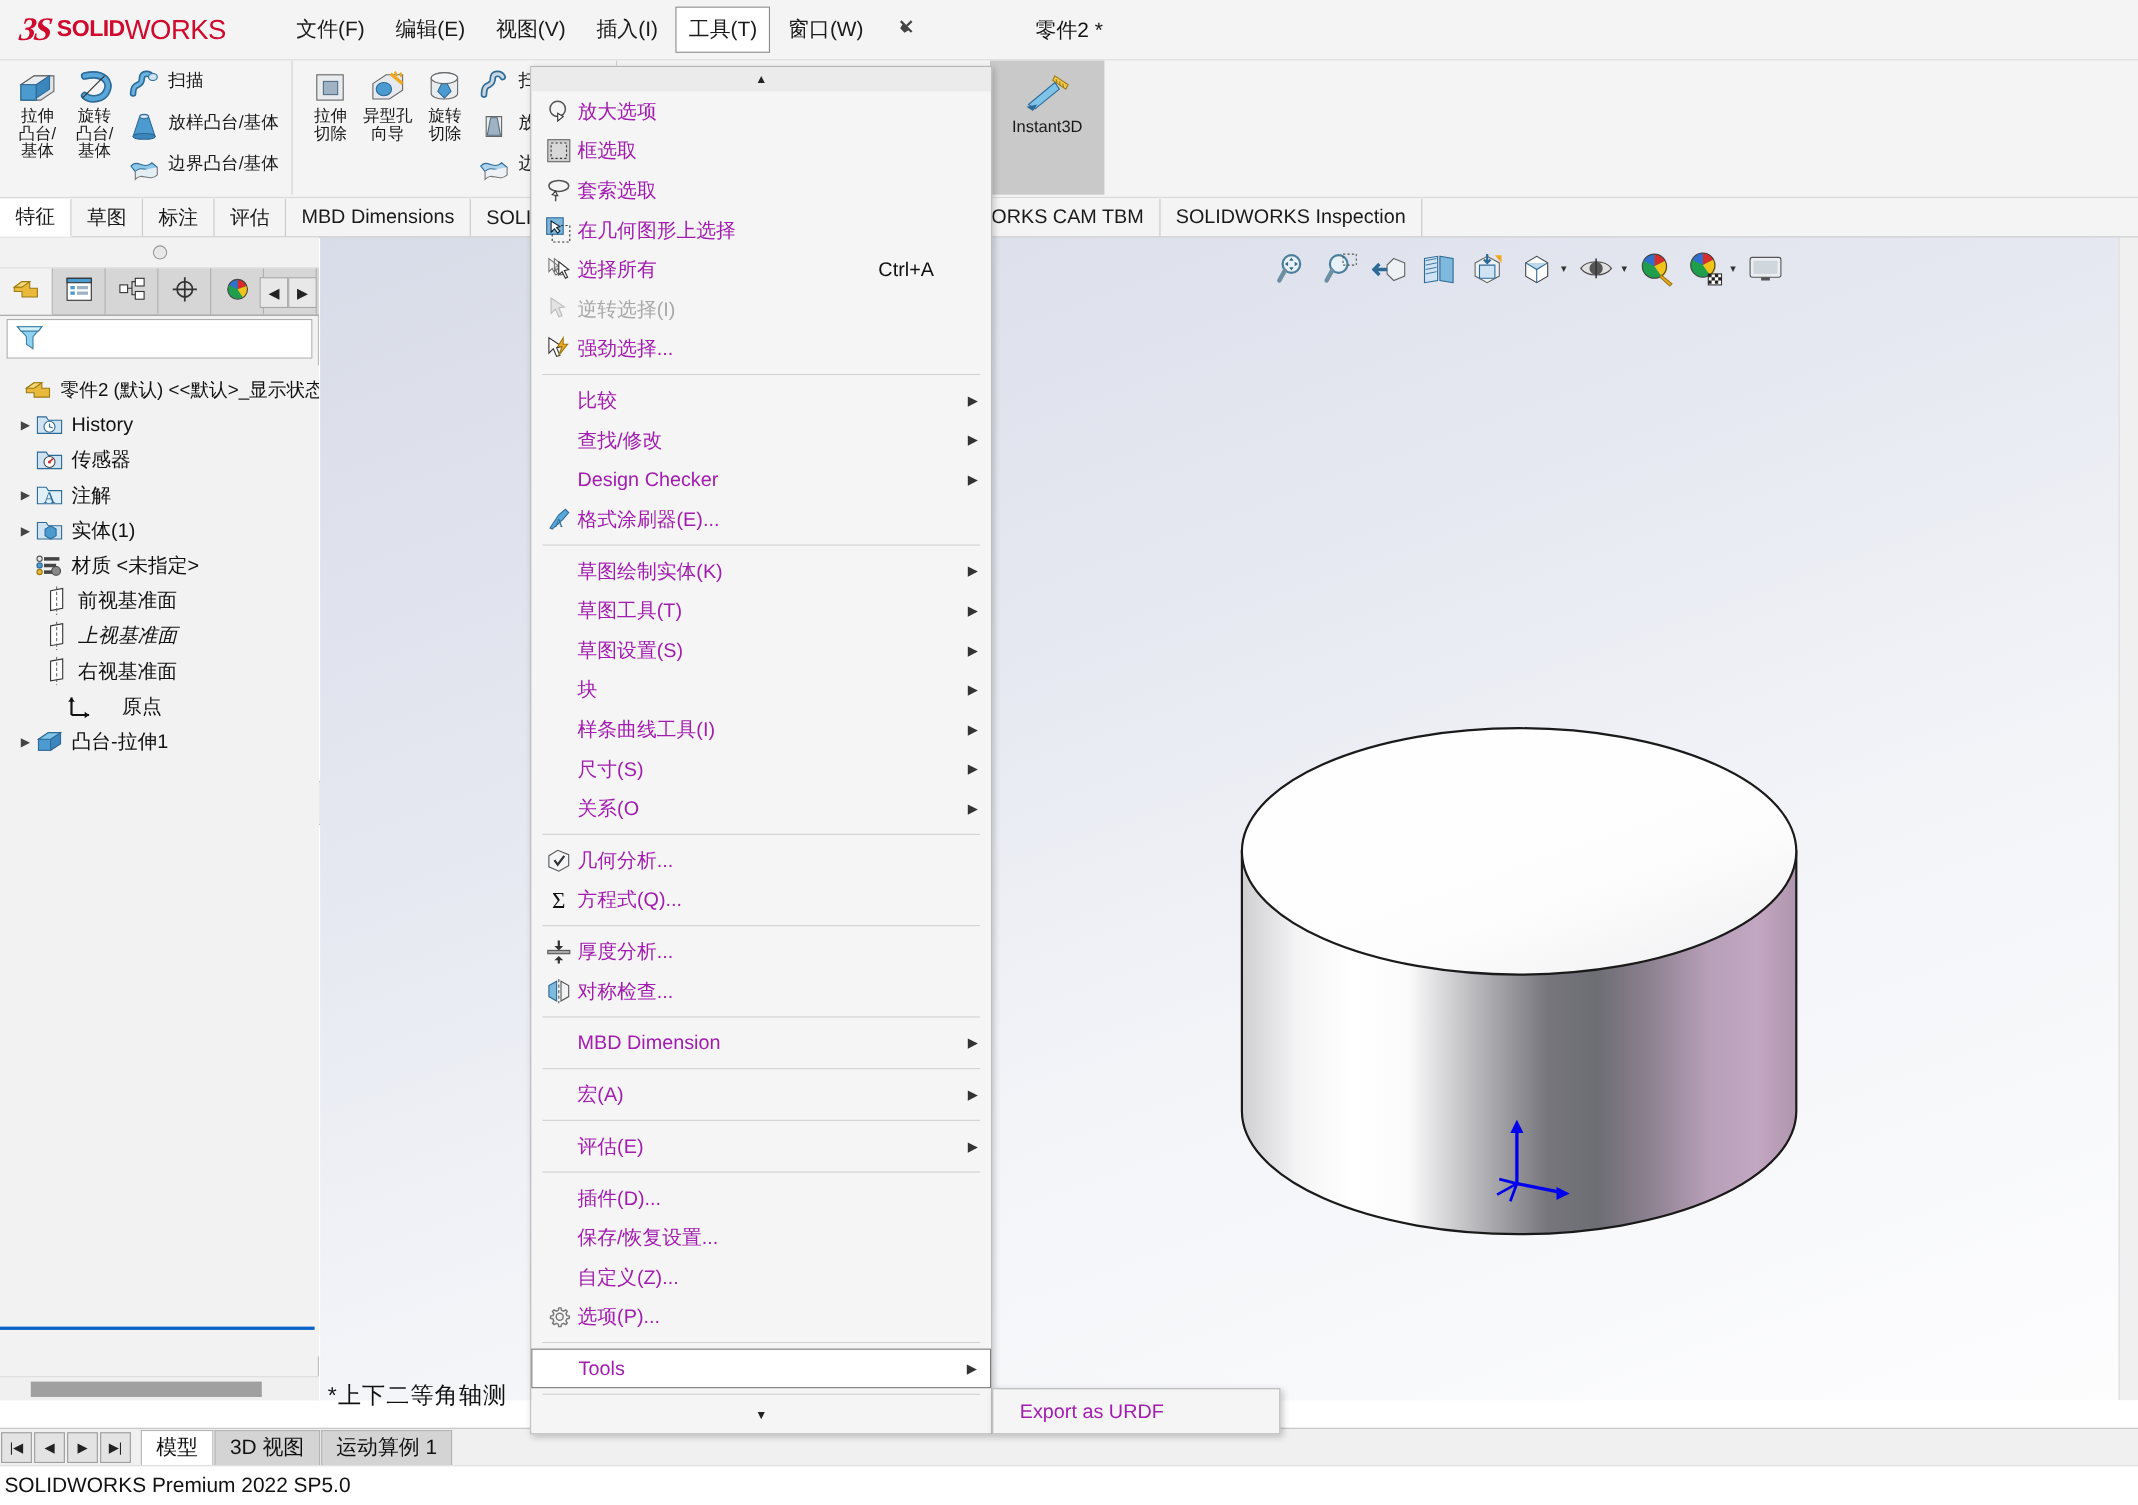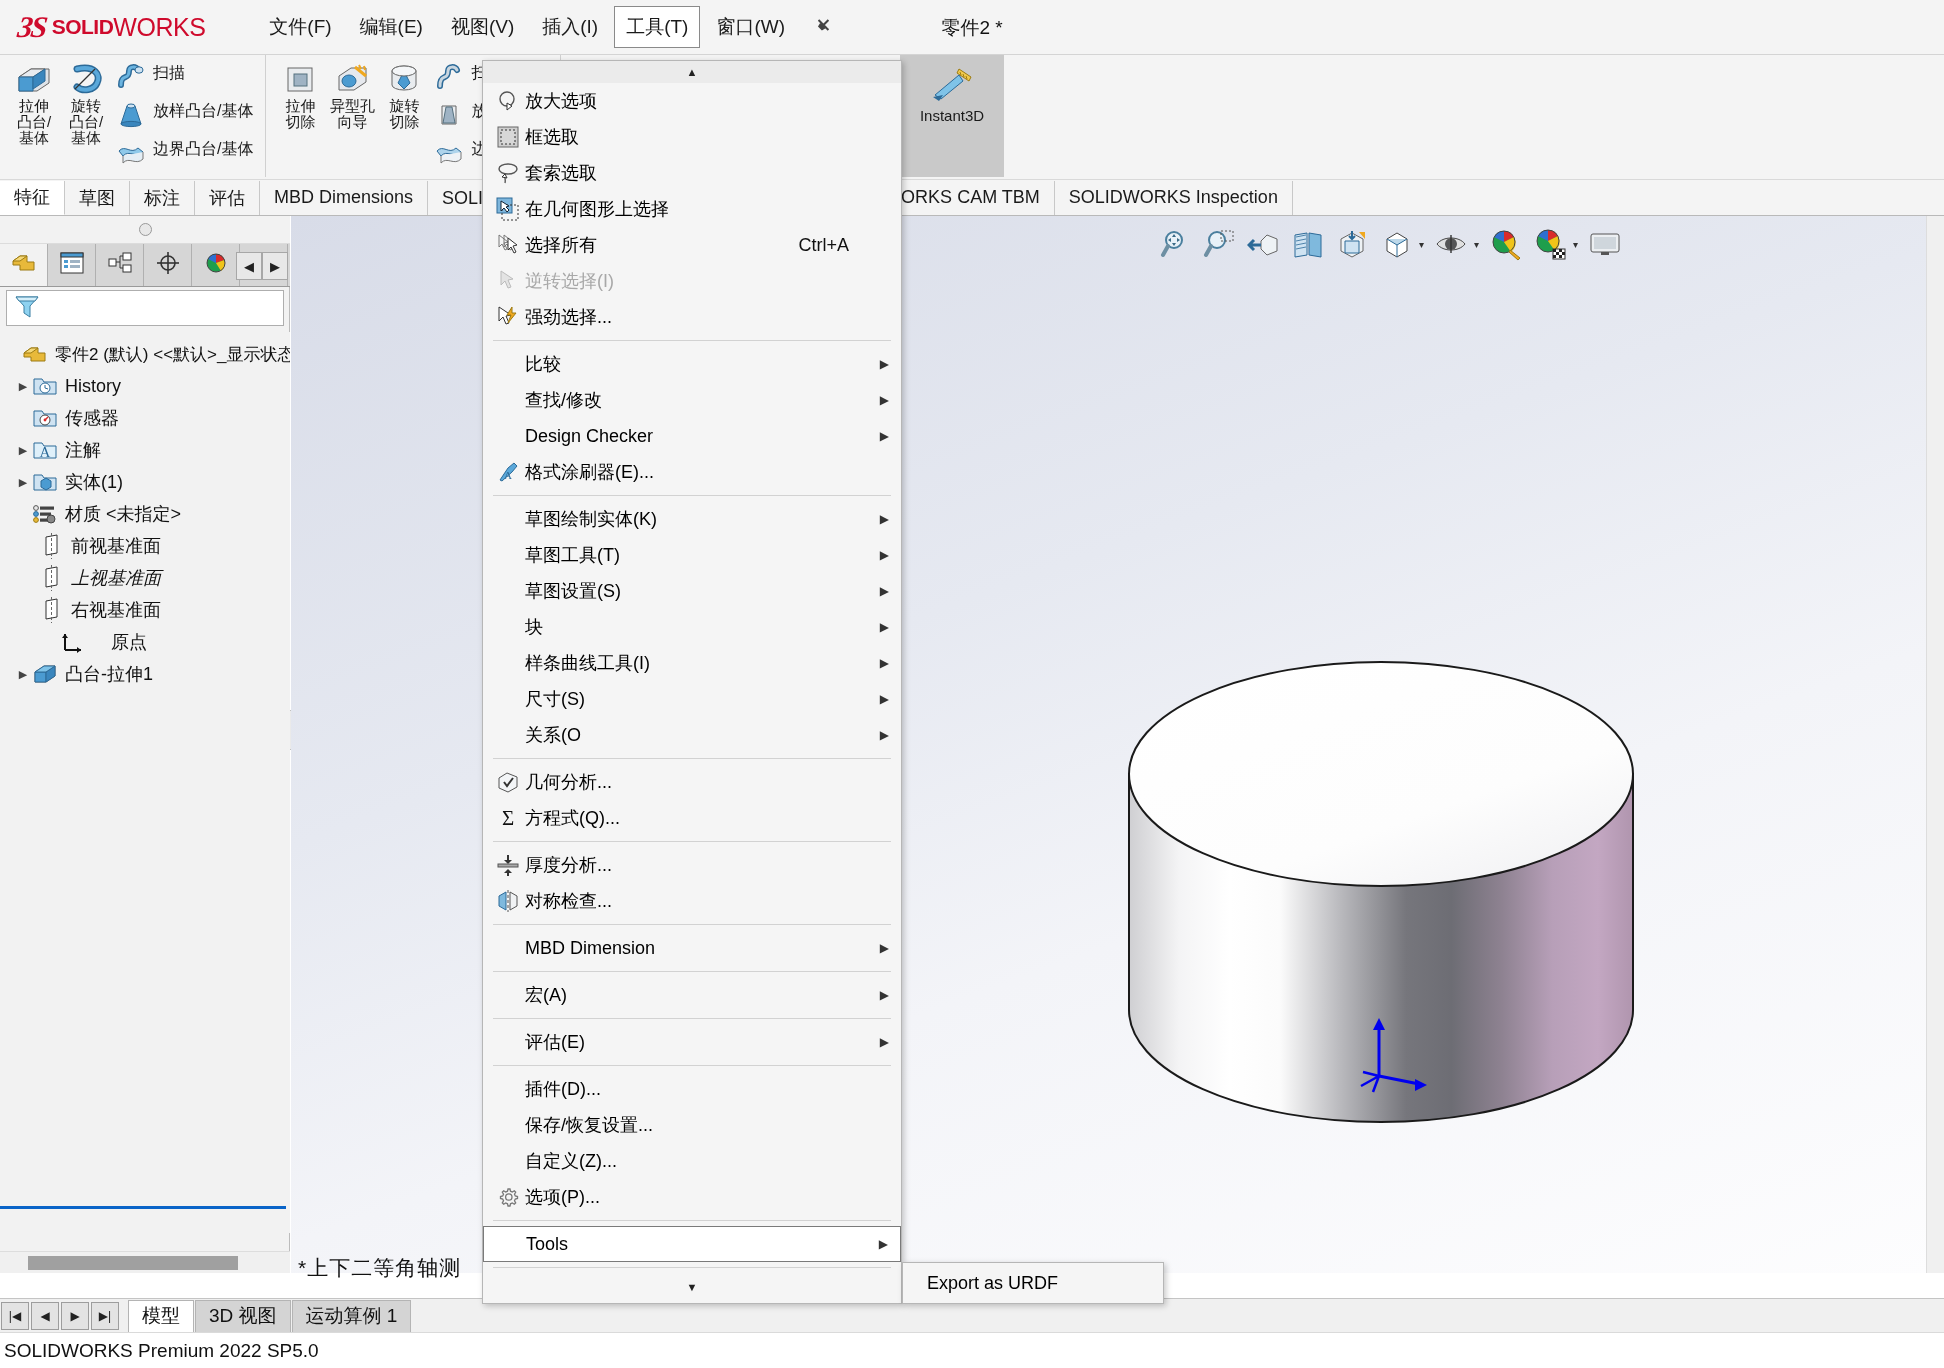--- a/index.html
+++ b/index.html
@@ -217,21 +217,21 @@
   .menu-scroll{
     height:22px; display:flex; align-items:center; justify-content:center;
     background:#ebebeb; font-size:11px; color:#222;
   }
   .mrow{
     display:flex; align-items:center; height:36px; position:relative;
     padding-left:8px; cursor:default;
   }
   .mrow.hl{ background:#ffffff; border:1px solid #7a7a7a; height:36px; }
   .mrow .mi{ width:34px; display:flex; align-items:center; justify-content:center; flex:0 0 34px;}
-  .mrow .mt{ font-size:18px; color:#000000; white-space:nowrap; }
+  .mrow .mt{ font-size:18px; color:#a21caf; white-space:nowrap; }
   .mrow.disabled .mt{ color:#a8a8a8; }
   .mrow .msc{
     position:absolute; right:52px; font-size:18px; color:#111;
   }
   .mrow .marrow{
     position:absolute; right:12px; font-size:12px; color:#333;
   }
   .msep{ height:1px; background:#d2d2d2; margin:5px 10px 5px 42px; }
   .msep.full{ margin-left:10px; }
   #submenu{

